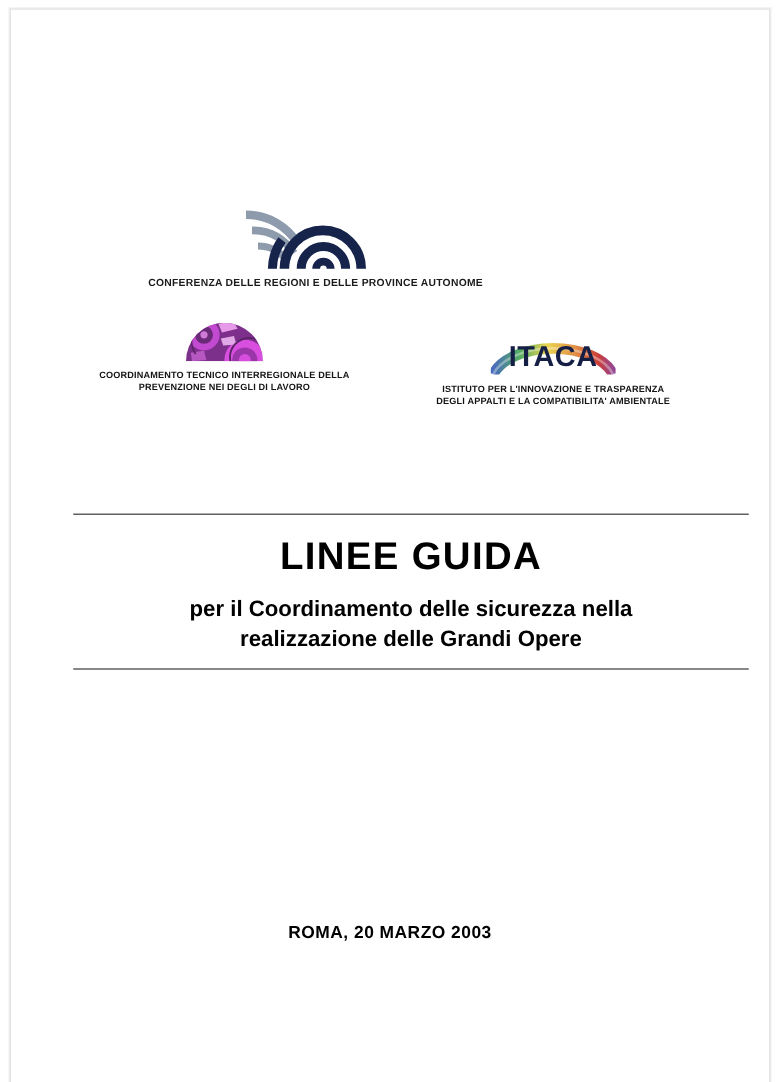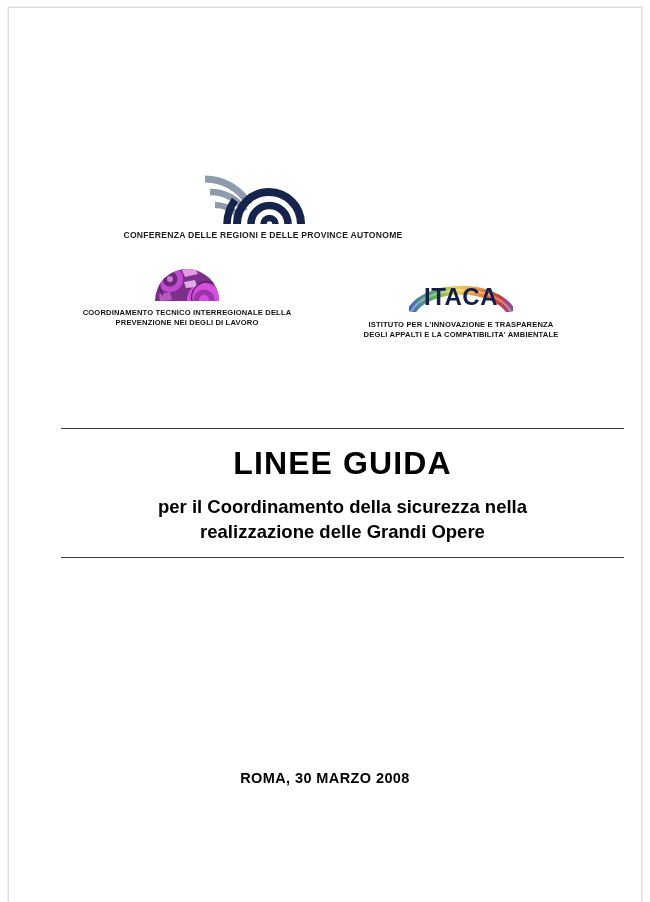--- a/index.html
+++ b/index.html
@@ -238,24 +238,24 @@
           </div>
         </div>
 
       </div>
 
       <div class="rule rule-top"></div>
 
       <div class="title-block">
         <div class="title-main">LINEE GUIDA</div>
         <div class="title-sub">
-          <span class="title-sub-line">per il Coordinamento della sicurezza nella</span>
+          <span class="title-sub-line">per il Coordinamento delle sicurezza nella</span>
           <span class="title-sub-line">realizzazione delle Grandi Opere</span>
         </div>
       </div>
 
       <div class="rule rule-bottom"></div>
 
-      <div class="date-line">ROMA, 30 MARZO 2008</div>
+      <div class="date-line">ROMA, 20 MARZO 2003</div>
 
     </div>
   </div>
 </div>
 
 </body></html>

